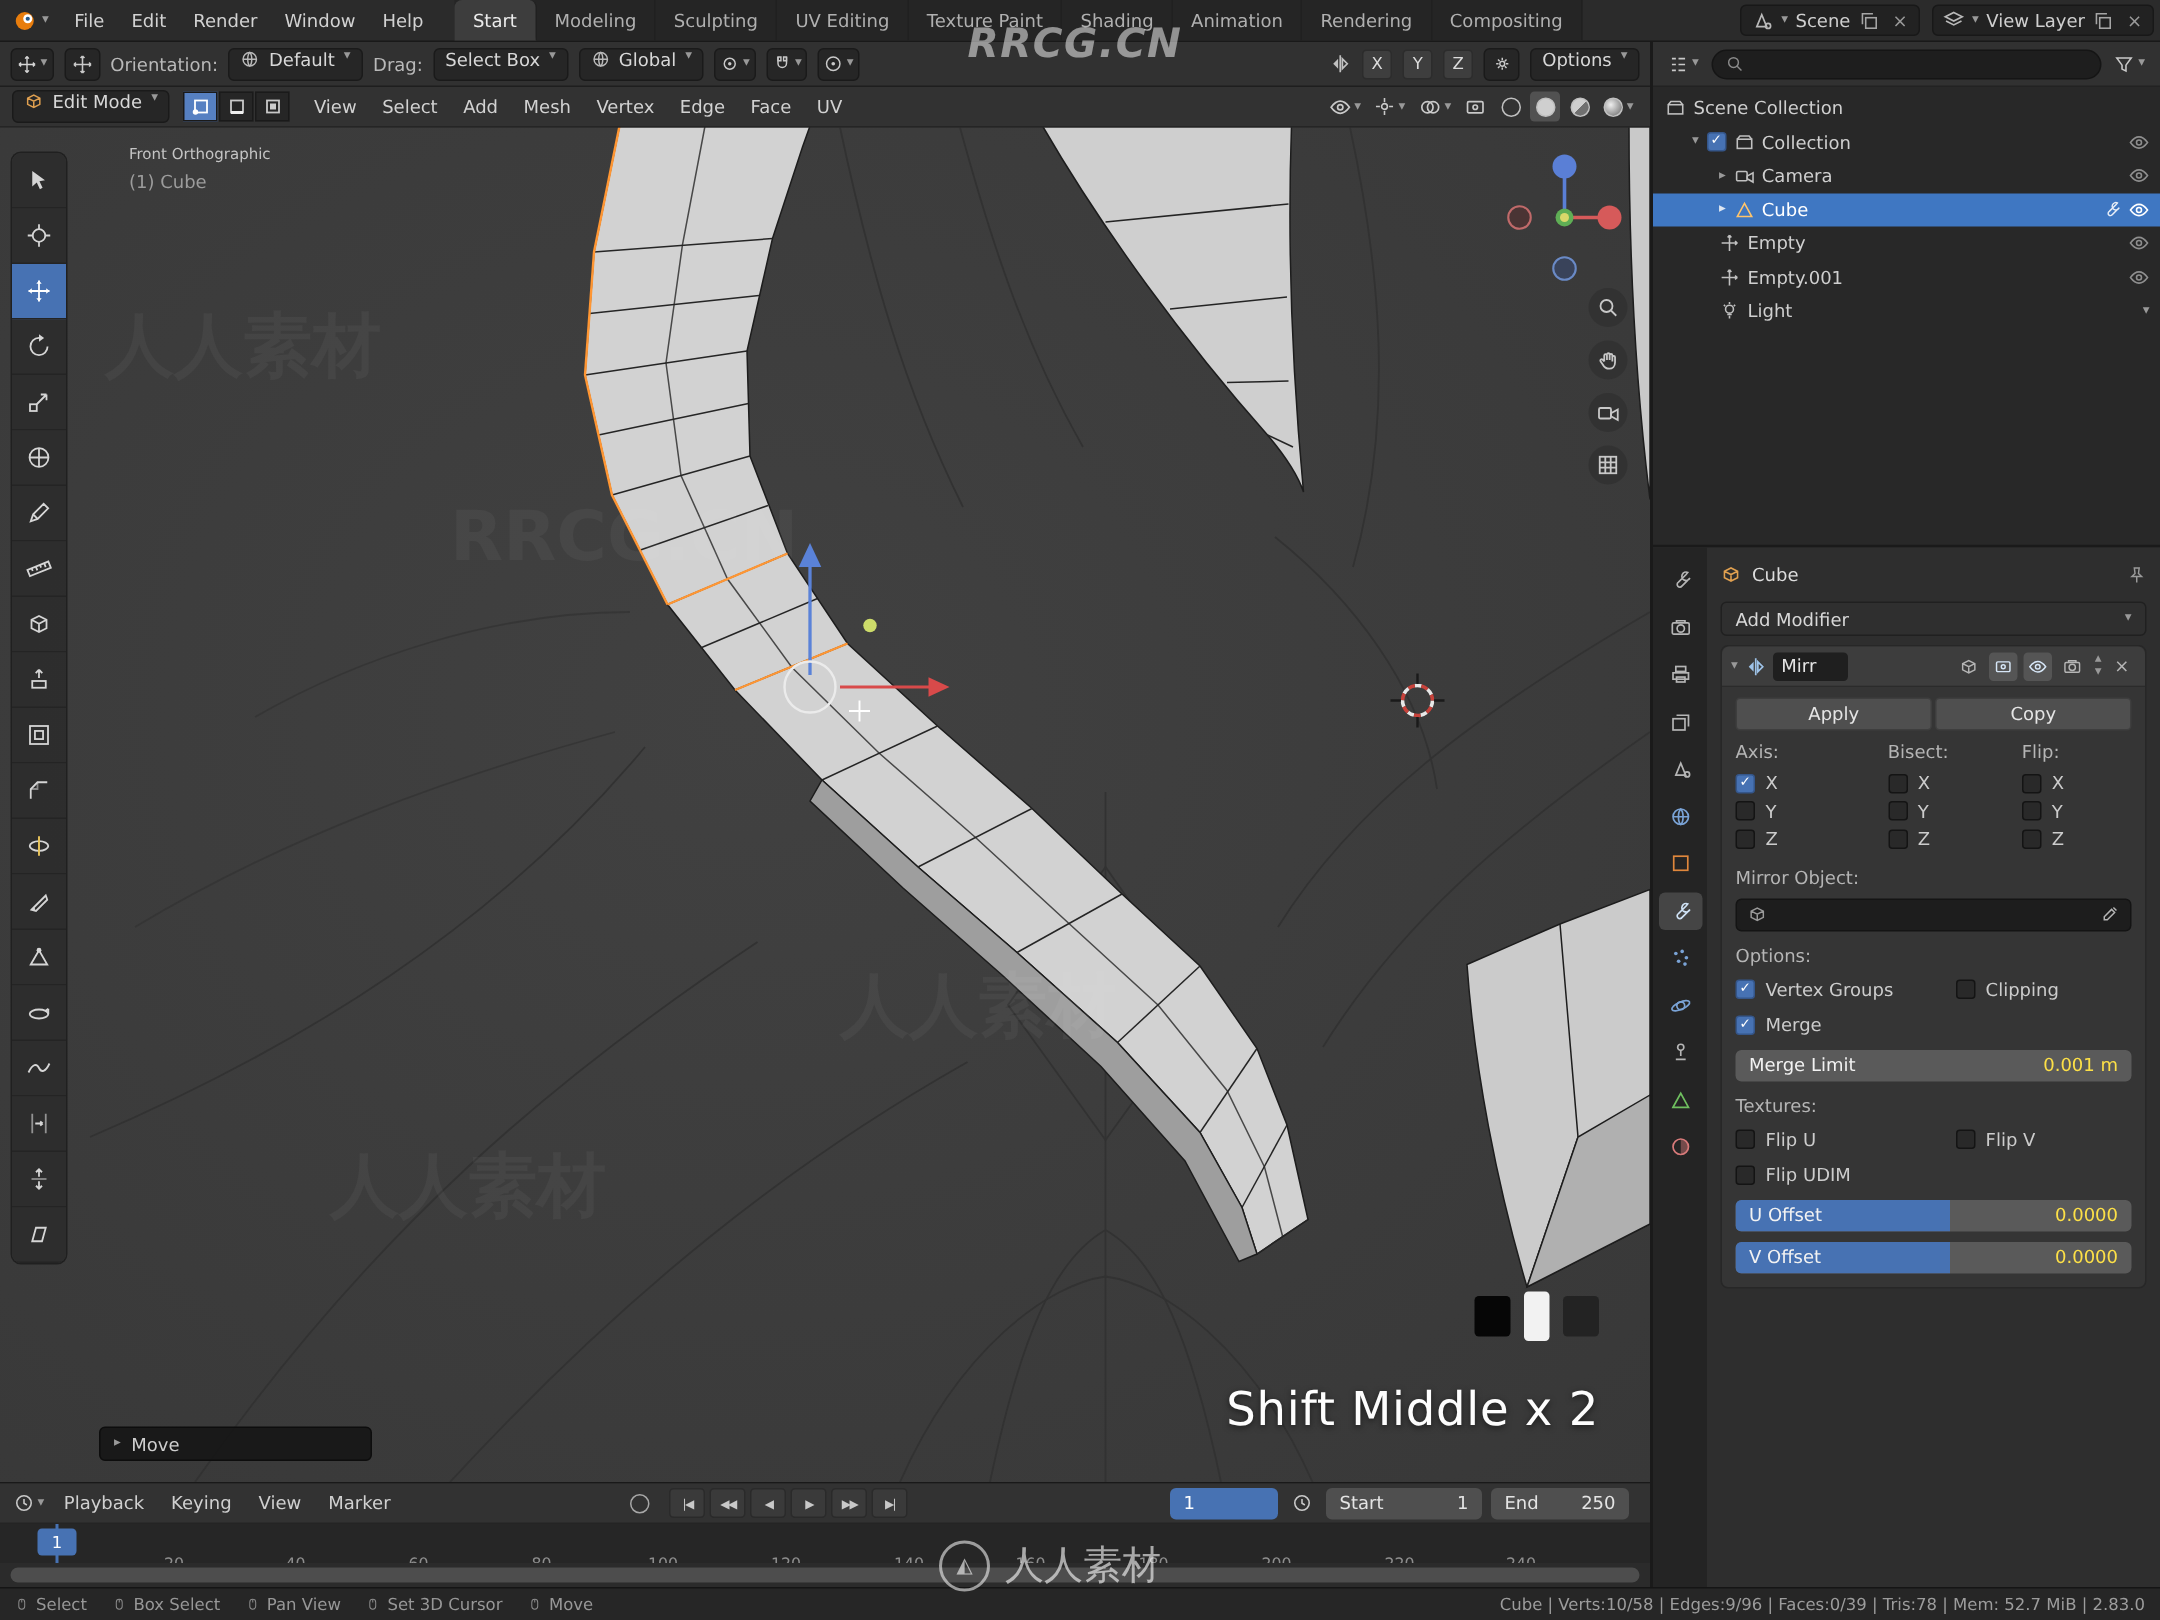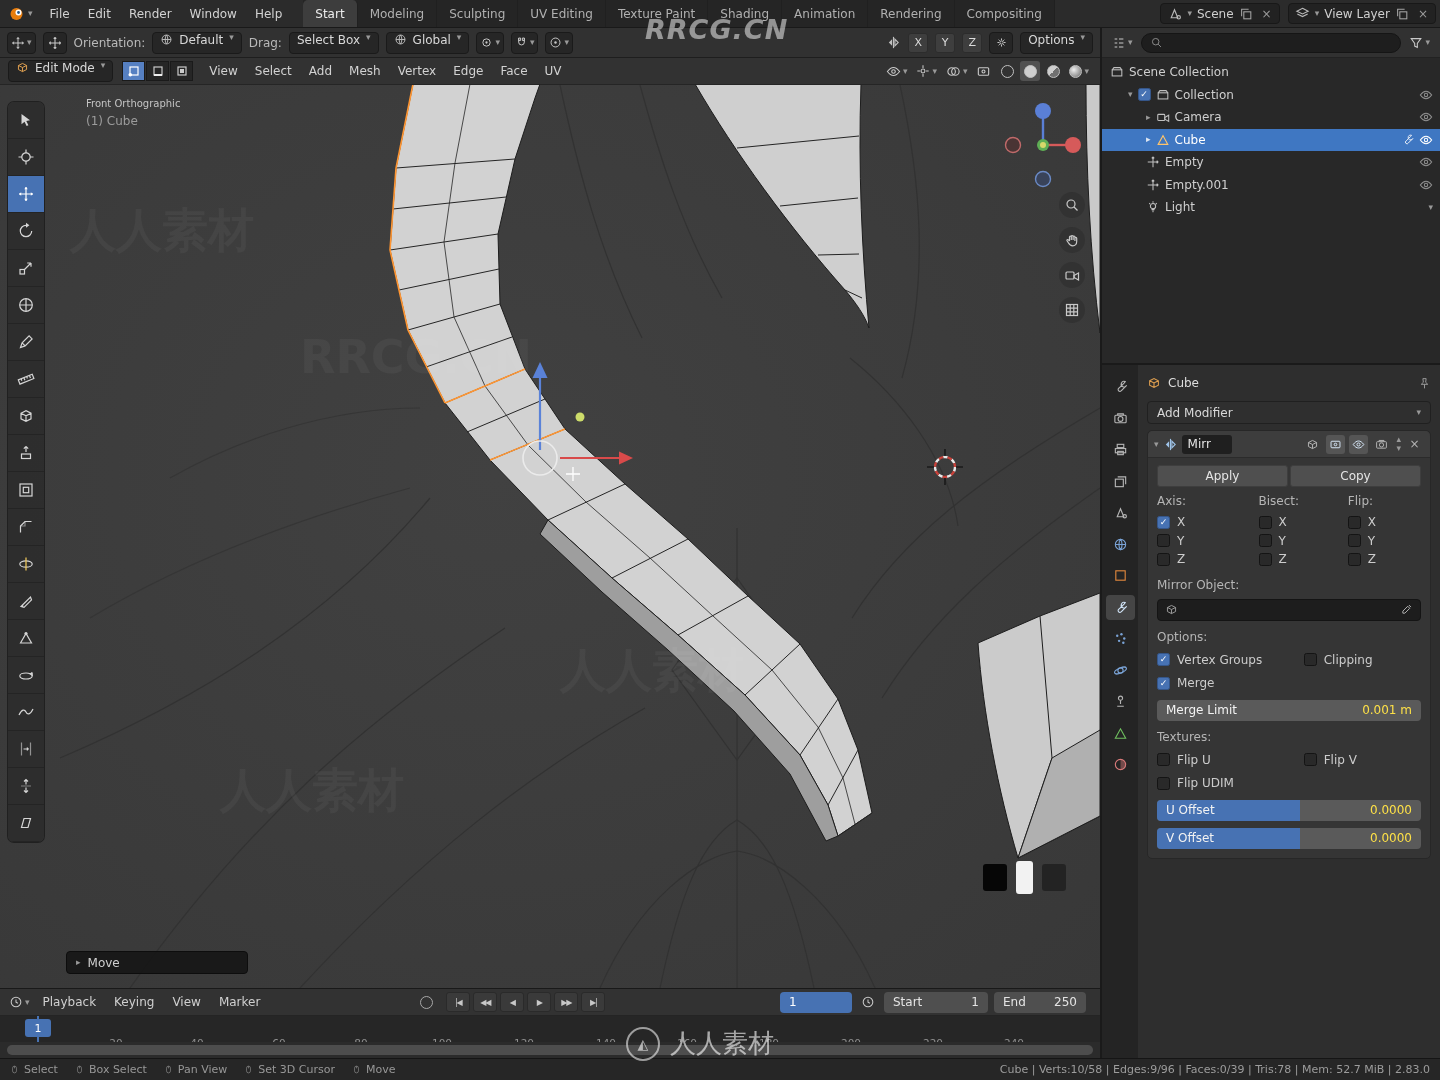--- a/index.html
+++ b/index.html
@@ -698,20 +698,21 @@
         <div class="view-info">
           <div class="l1">Front Orthographic</div>
           <div class="l2">(1) Cube</div>
         </div>
 
         <div class="mouse-ind">
           <div class="mi-l"></div>
           <div class="mi-m"></div>
           <div class="mi-r"></div>
         </div>
+        <div class="key-overlay">Shift Middle x 2</div>
 
         <div class="op-panel">
           <span class="crt">▸</span>
           <span>Move</span>
         </div>
       </div>
 
       <div class="timeline">
         <div class="tl-header">
           <div class="vp-ibtn">

